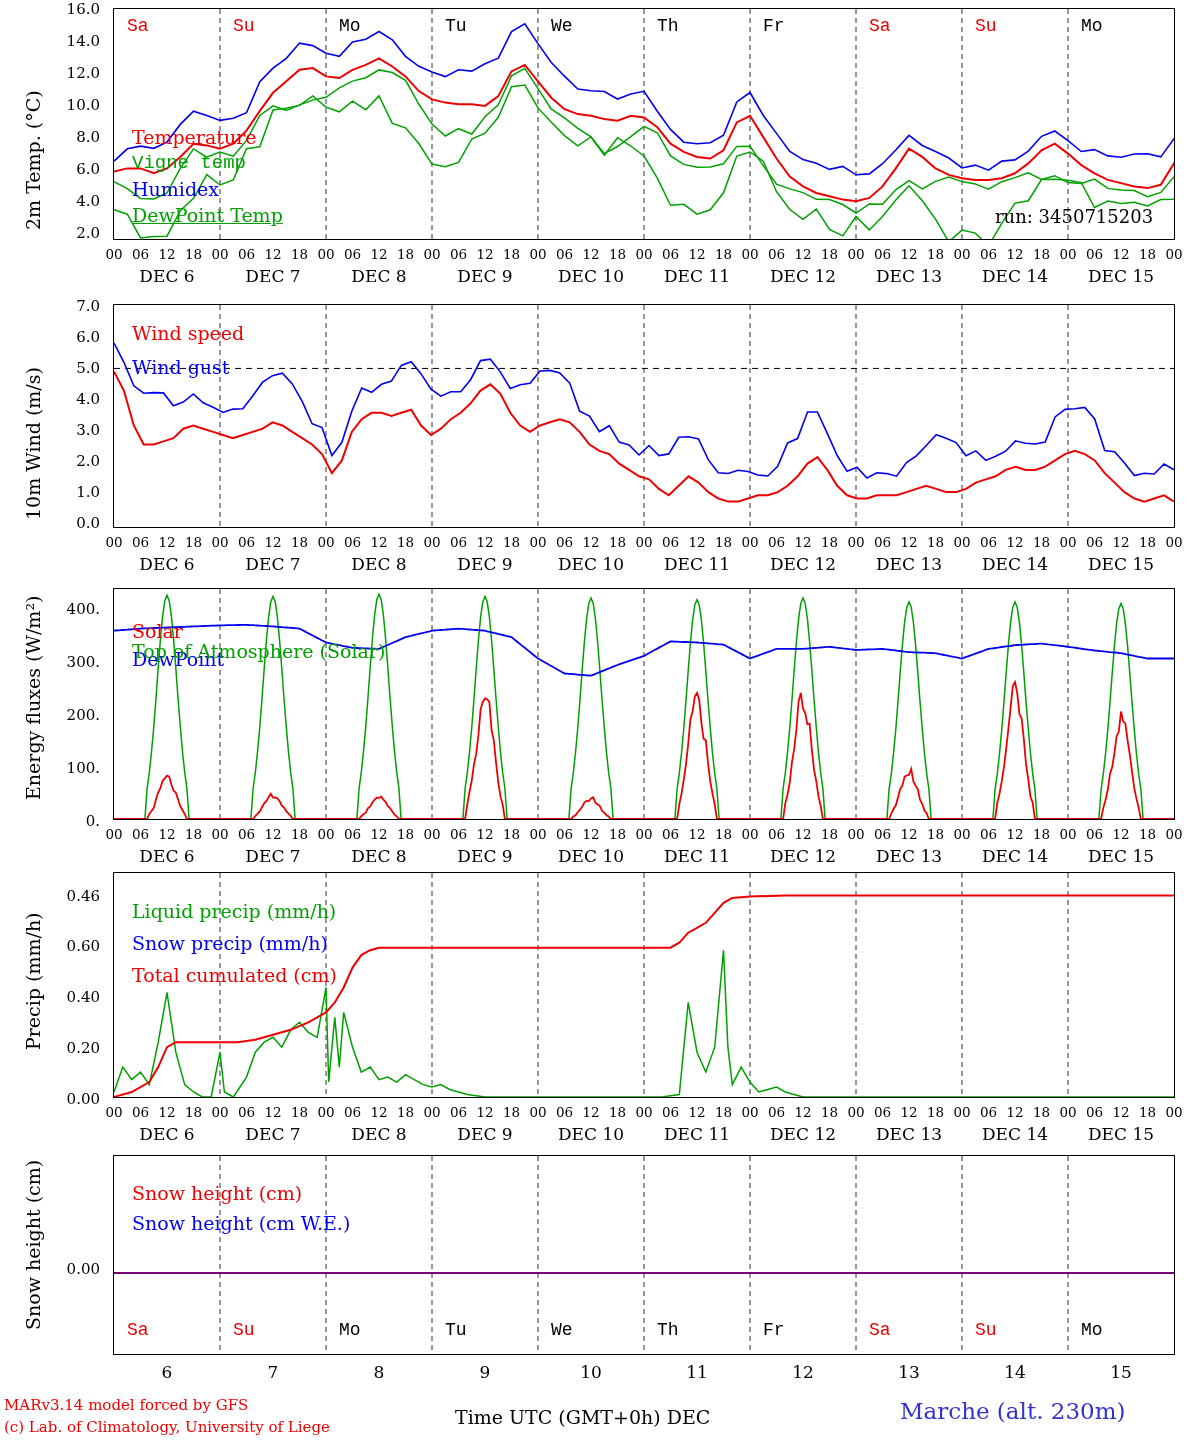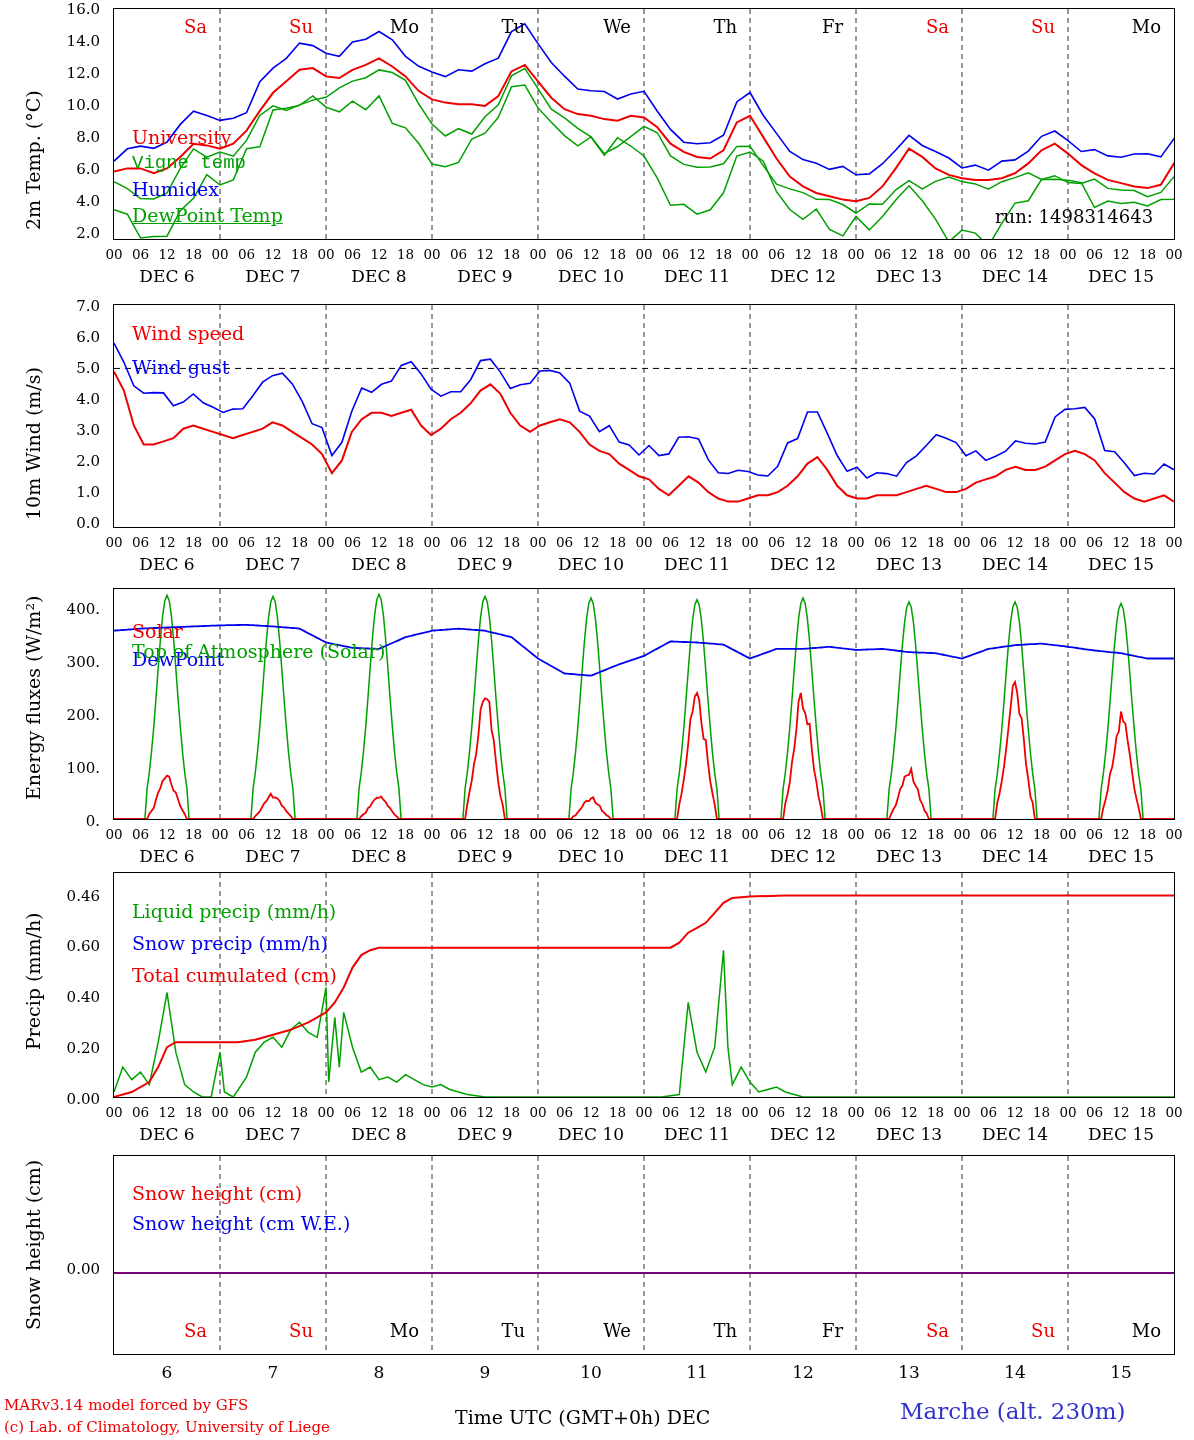--- a/index.html
+++ b/index.html
@@ -5,21 +5,21 @@
   html,body{margin:0;padding:0;background:#ffffff;}
   body{width:1194px;height:1440px;font-family:"DejaVu Serif",serif;color:#000;}
   #wrap{position:relative;width:1194px;height:1440px;}
 
   .panel{position:absolute;}
   .plotbox{position:absolute;border:1px solid #000;box-sizing:border-box;background:#fff;overflow:hidden;}
   .ylabel{position:absolute;transform-origin:0 0;transform:rotate(-90deg);font-size:19px;white-space:nowrap;}
   .tick{position:absolute;font-size:15px;text-align:right;white-space:nowrap;}
   .xtick{position:absolute;font-size:13.5px;text-align:center;white-space:nowrap;}
   .xday{position:absolute;font-size:17px;text-align:center;white-space:nowrap;}
-  .dayname{position:absolute;font-size:18px;text-align:right;white-space:nowrap;}
+  .dayname{position:absolute;font-size:18px;text-align:left;white-space:nowrap;font-family:Liberation Mono, monospace;}
   .legend{position:absolute;font-size:19px;white-space:nowrap;}
   .runlabel{position:absolute;font-size:18px;white-space:nowrap;}
   .red{color:#ee0000;}
   .green{color:#00a000;}
   .blue{color:#0000ee;}
   .black{color:#000000;}
   .footl{position:absolute;font-size:15px;color:#ee0000;white-space:nowrap;}
   .footc{position:absolute;font-size:19px;color:#000;white-space:nowrap;}
   .footr{position:absolute;font-size:23px;color:#3333cc;white-space:nowrap;}
   svg{display:block;}
@@ -55,25 +55,25 @@
             <line x1="954" y1="0" x2="954" y2="230" stroke="#333" stroke-width="1" stroke-dasharray="5,4"></line>
           </g>
         <polyline id="t_toa" fill="none" stroke="#0000ee" stroke-width="1.6" points=""></polyline>
         <polyline id="t_hum" fill="none" stroke="#0000ee" stroke-width="1.6" points="0.0,152.1 13.3,139.8 26.5,137.1 39.8,139.3 53.0,133.1 66.3,115.4 79.5,102.2 92.8,106.5 106.0,111.4 119.3,109.2 132.5,103.7 145.8,72.8 159.0,59.1 172.3,49.3 185.5,34.1 198.8,36.6 212.0,44.2 225.3,47.3 238.5,33.0 251.8,30.3 265.0,22.5 278.3,30.8 291.5,47.3 304.8,57.3 318.0,63.0 331.3,67.6 344.5,60.7 357.8,62.1 371.0,54.8 384.3,49.2 397.5,22.6 410.8,14.9 424.0,34.6 437.3,53.5 450.5,67.2 463.8,80.0 477.0,81.8 490.3,82.5 503.5,90.0 516.8,84.9 530.0,82.3 543.3,102.2 556.5,120.4 569.8,133.2 583.0,134.7 596.3,133.8 609.5,126.2 622.8,92.9 636.0,83.5 649.3,106.5 662.5,124.4 675.8,142.4 689.0,150.6 702.3,154.3 715.5,160.4 728.8,157.4 742.0,165.8 755.3,164.9 768.5,154.7 781.8,141.0 795.0,126.4 808.3,136.5 821.5,142.6 834.8,149.0 848.0,159.0 861.3,156.1 874.5,161.2 887.8,152.1 901.0,150.9 914.3,142.1 927.5,127.3 940.8,122.0 954.0,131.7 967.3,142.5 980.5,140.6 993.8,146.9 1007.0,148.2 1020.3,145.0 1033.5,144.7 1046.8,147.9 1060.0,129.7 1073.3,109.1 1086.5,105.7 1099.8,115.6 1113.0,124.3 1126.3,130.4 1139.5,133.8 1152.8,134.5 1166.0,126.8 1179.3,119.3 1192.5,90.6 1205.8,79.9 1219.0,82.7 1232.3,88.6 1245.5,102.2 1258.8,105.6 1272.0,112.9 1285.3,107.8 1298.5,103.4 1311.8,67.7 1325.0,52.5 1338.3,73.4 1351.5,95.7 1364.8,108.3 1378.0,132.2 1391.3,143.8 1404.5,164.3 1417.8,177.4"></polyline>
         <polyline id="t_vig" fill="none" stroke="#00a000" stroke-width="1.5" points="0.0,172.7 13.3,179.7 26.5,189.6 39.8,190.0 53.0,184.0 66.3,159.4 79.5,139.9 92.8,148.1 106.0,143.1 119.3,147.2 132.5,131.4 145.8,106.5 159.0,96.8 172.3,101.4 185.5,95.9 198.8,91.1 212.0,88.3 225.3,78.8 238.5,72.1 251.8,68.7 265.0,60.9 278.3,63.5 291.5,71.4 304.8,95.0 318.0,115.1 331.3,127.0 344.5,119.7 357.8,125.0 371.0,107.8 384.3,95.8 397.5,66.9 410.8,59.4 424.0,79.7 437.3,100.1 450.5,108.9 463.8,119.3 477.0,127.9 490.3,144.6 503.5,137.5 516.8,127.6 530.0,117.3 543.3,123.7 556.5,146.9 569.8,155.4 583.0,158.3 596.3,157.9 609.5,154.8 622.8,137.4 636.0,137.3 649.3,156.6 662.5,175.2 675.8,179.9 689.0,183.6 702.3,190.3 715.5,190.5 728.8,195.5 742.0,204.0 755.3,195.0 768.5,195.2 781.8,180.8 795.0,171.6 808.3,179.8 821.5,172.4 834.8,168.1 848.0,172.6 861.3,174.9 874.5,180.1 887.8,172.7 901.0,168.6 914.3,163.9 927.5,170.5 940.8,166.7 954.0,173.6 967.3,174.5 980.5,170.1 993.8,179.4 1007.0,181.1 1020.3,181.5 1033.5,187.7 1046.8,183.4 1060.0,167.7 1073.3,155.0 1086.5,151.5 1099.8,163.8 1113.0,167.4 1126.3,159.4 1139.5,150.4 1152.8,152.1 1166.0,147.6 1179.3,145.4 1192.5,114.4 1205.8,110.3 1219.0,124.0 1232.3,136.0 1245.5,152.0 1258.8,145.2 1272.0,139.6 1285.3,135.6 1298.5,136.6 1311.8,109.4 1325.0,104.8 1338.3,119.4 1351.5,136.1 1364.8,146.3 1378.0,180.9 1391.3,198.3 1404.5,217.5 1417.8,220.9"></polyline>
         <polyline id="t_dew" fill="none" stroke="#00a000" stroke-width="1.5" points="0.0,200.6 13.3,205.2 26.5,228.9 39.8,227.6 53.0,227.2 66.3,201.6 79.5,189.4 92.8,165.6 106.0,176.0 119.3,171.0 132.5,139.7 145.8,137.7 159.0,100.9 172.3,99.2 185.5,96.4 198.8,86.9 212.0,98.1 225.3,102.8 238.5,92.2 251.8,100.7 265.0,86.9 278.3,114.4 291.5,118.8 304.8,134.5 318.0,155.1 331.3,157.7 344.5,153.4 357.8,130.0 371.0,124.2 384.3,108.3 397.5,77.8 410.8,76.1 424.0,98.9 437.3,113.2 450.5,126.6 463.8,136.8 477.0,128.0 490.3,146.3 503.5,128.7 516.8,137.0 530.0,147.0 543.3,169.1 556.5,196.3 569.8,195.3 583.0,205.2 596.3,200.8 609.5,183.8 622.8,147.0 636.0,143.0 649.3,152.2 662.5,182.7 675.8,200.5 689.0,210.4 702.3,200.0 715.5,220.4 728.8,226.9 742.0,207.5 755.3,220.9 768.5,207.4 781.8,191.1 795.0,176.8 808.3,191.8 821.5,210.1 834.8,232.8 848.0,221.1 861.3,224.1 874.5,236.9 887.8,214.3 901.0,194.1 914.3,191.7 927.5,170.6 940.8,170.3 954.0,171.3 967.3,173.6 980.5,198.5 993.8,192.0 1007.0,194.6 1020.3,193.2 1033.5,196.9 1046.8,190.6 1060.0,190.2 1073.3,169.9 1086.5,183.9 1099.8,200.0 1113.0,201.6 1126.3,215.8 1139.5,200.2 1152.8,184.5 1166.0,190.8 1179.3,171.9 1192.5,148.7 1205.8,139.4 1219.0,146.3 1232.3,137.6 1245.5,132.3 1258.8,138.9 1272.0,153.9 1285.3,154.3 1298.5,141.1 1311.8,137.6 1325.0,128.1 1338.3,142.6 1351.5,179.2 1364.8,192.8 1378.0,225.2 1391.3,239.5 1404.5,247.9 1417.8,244.3"></polyline>
         <polyline id="t_tmp" fill="none" stroke="#ee0000" stroke-width="2" points="0.0,162.6 13.3,159.4 26.5,159.4 39.8,164.3 53.0,159.4 66.3,147.9 79.5,134.7 92.8,136.4 106.0,139.6 119.3,134.7 132.5,121.6 145.8,101.9 159.0,83.8 172.3,72.3 185.5,60.8 198.8,59.1 212.0,67.4 225.3,69.0 238.5,60.8 251.8,55.9 265.0,49.3 278.3,57.5 291.5,67.4 304.8,82.1 318.0,90.4 331.3,93.6 344.5,95.3 357.8,95.3 371.0,96.9 384.3,87.1 397.5,62.4 410.8,55.9 424.0,72.3 437.3,88.7 450.5,100.2 463.8,105.1 477.0,106.8 490.3,110.1 503.5,111.7 516.8,106.8 530.0,108.4 543.3,118.3 556.5,134.7 569.8,142.9 583.0,147.9 596.3,149.5 609.5,141.3 622.8,113.4 636.0,106.8 649.3,128.1 662.5,149.5 675.8,167.6 689.0,177.4 702.3,184.0 715.5,187.3 728.8,190.6 742.0,192.2 755.3,188.9 768.5,177.4 781.8,159.4 795.0,139.6 808.3,147.9 821.5,159.4 834.8,165.9 848.0,169.2 861.3,170.9 874.5,170.9 887.8,169.2 901.0,164.3 914.3,154.4 927.5,141.3 940.8,134.7 954.0,144.6 967.3,156.1 980.5,164.3 993.8,170.9 1007.0,174.1 1020.3,177.4 1033.5,179.1 1046.8,175.8 1060.0,154.4 1073.3,134.7 1086.5,126.5 1099.8,134.7 1113.0,139.6 1126.3,144.6 1139.5,147.9 1152.8,144.6 1166.0,139.6 1179.3,133.1 1192.5,111.7 1205.8,101.9 1219.0,110.1 1232.3,113.4 1245.5,116.6 1258.8,121.6 1272.0,124.9 1285.3,128.1 1298.5,124.9 1311.8,101.9 1325.0,92.0 1338.3,110.1 1351.5,124.9 1364.8,141.3 1378.0,157.7 1391.3,172.5 1404.5,187.3 1417.8,197.1"></polyline>
       </svg>
     </div>
 
-    <div class="legend red" style="left:132px; top:126px;">University</div>
+    <div class="legend red" style="left:132px; top:126px;">Temperature</div>
     <div class="legend green" style="left:132px; top:152px;font-family:Liberation Mono, monospace;">Vigne temp</div>
     <div class="legend blue" style="left:132px; top:178px;">Humidex</div>
     <div class="legend green" style="left:132px; top:204px;text-decoration:underline;">DewPoint Temp</div>
-    <div class="runlabel black" style="left:995px; top:206px;">run: 1498314643</div>
+    <div class="runlabel black" style="left:995px; top:206px;">run: 3450715203</div>
 
     <div class="daynames" id="daynames1">
         <div class="dayname red" style="left:127px; top:16px; width:80px;">Sa</div>
         <div class="dayname red" style="left:233px; top:16px; width:80px;">Su</div>
         <div class="dayname black" style="left:339px; top:16px; width:80px;">Mo</div>
         <div class="dayname black" style="left:445px; top:16px; width:80px;">Tu</div>
         <div class="dayname black" style="left:551px; top:16px; width:80px;">We</div>
         <div class="dayname black" style="left:657px; top:16px; width:80px;">Th</div>
         <div class="dayname black" style="left:763px; top:16px; width:80px;">Fr</div>
         <div class="dayname red" style="left:869px; top:16px; width:80px;">Sa</div>

